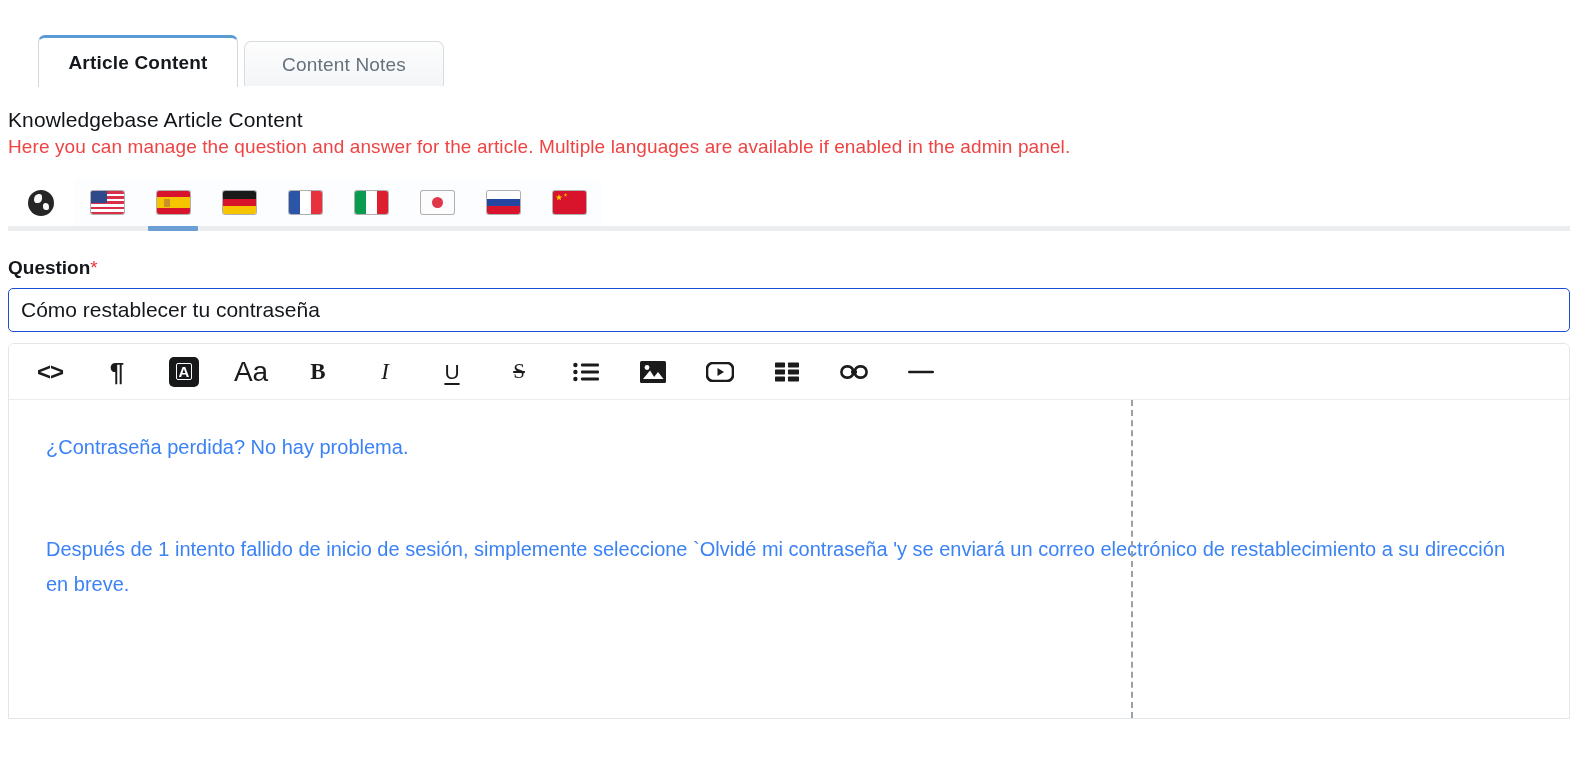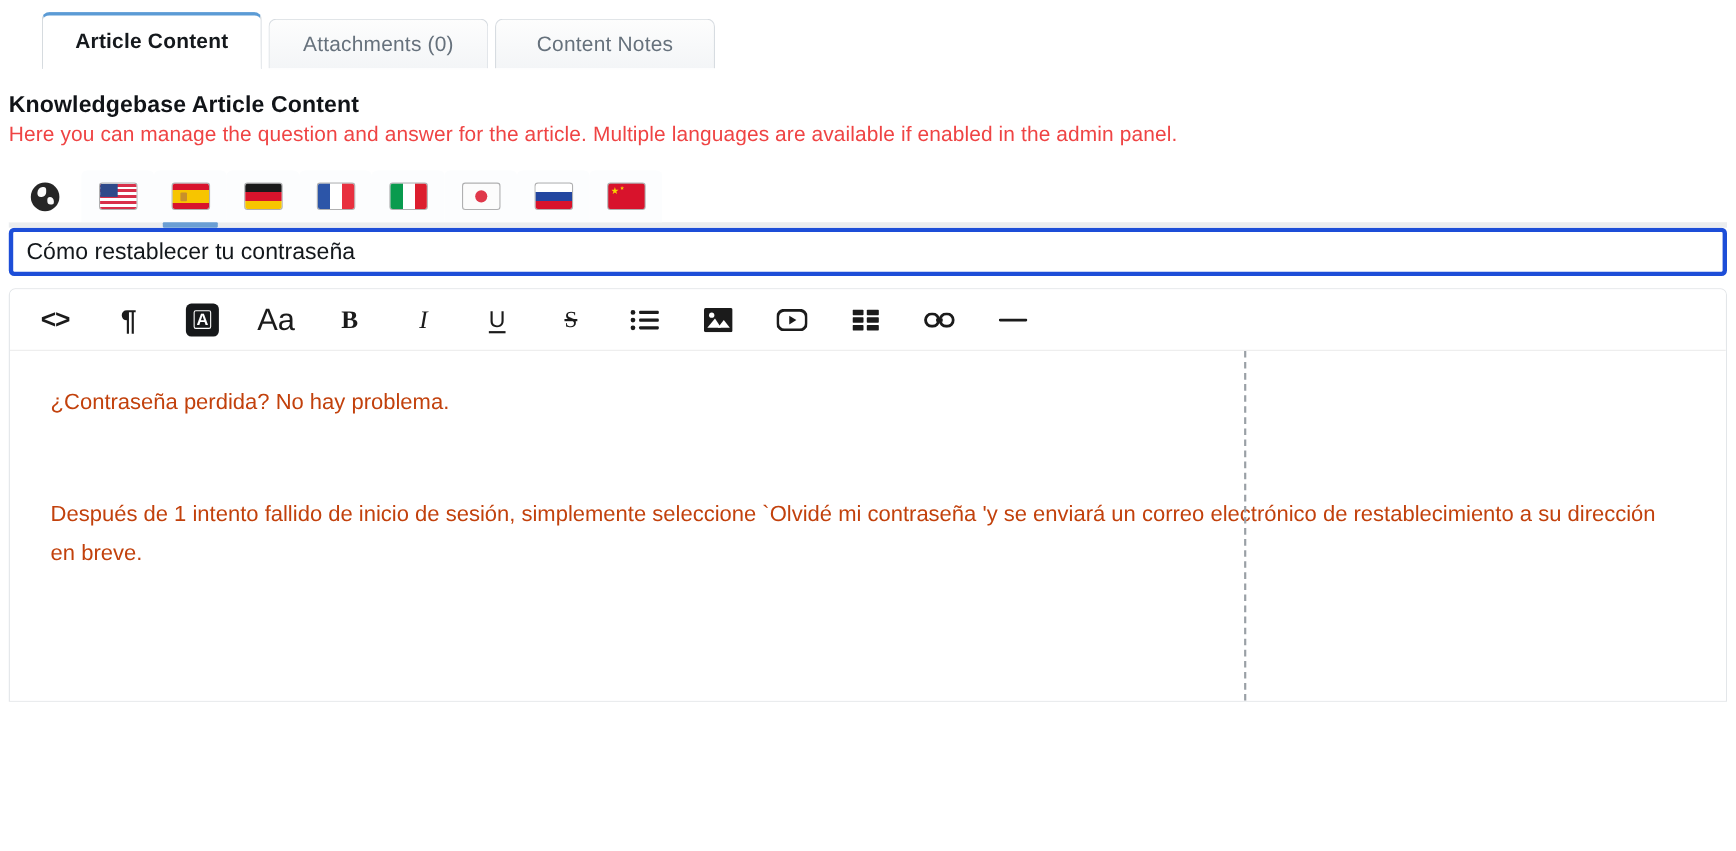--- a/index.html
+++ b/index.html
@@ -12,20 +12,21 @@
   }
 
   
   .tabstrip {
     position: relative;
     height: 63px;
     background: #ffffff;
     display: flex;
     align-items: flex-end;
     padding-left: 38px;
+    margin-top: 24px;
   }
   .tabstrip::after {
     content: "";
     position: absolute;
     left: 0; right: 0; bottom: 0;
     height: 1px;
     background: #ffffff;
   }
   .tab {
     position: relative;
@@ -60,21 +61,21 @@
     left: 0; right: 0; bottom: -2px;
     height: 3px;
     background: #ffffff;
   }
 
   
   .page { padding: 0 8px; }
 
   .section-title {
     font-size: 21px;
-    font-weight: bold;
+    font-weight: normal;
     color: #111418;
     margin: 21px 0 0 0;
     letter-spacing: .1px;
   }
   .section-desc {
     font-size: 19px;
     color: #ef4444;
     margin: 4px 0 0 0;
     letter-spacing: .1px;
   }
@@ -173,21 +174,21 @@
 
   .text-input {
     display: block;
     width: 100%;
     height: 44px;
     padding: 12px 12px;
     font-size: 21px;
     font-family: "Liberation Sans", sans-serif;
     color: #14181c;
     background: #ffffff;
-    border: 4px solid #1d4ed8;
+    border: 1px solid #1d4ed8;
     border-radius: 5px;
     outline: none;
   }
 
   
   .editor {
     margin-top: 11px;
     border: 1px solid #e3e6e9;
     border-radius: 6px 6px 0 0;
     background: #ffffff;
@@ -236,21 +237,21 @@
     padding: 0 2px;
     line-height: 1.05;
     font-size: 15px;
   }
 
   .editor-body {
     position: relative;
     height: 318px;
     padding: 30px 40px 0 37px;
     font-size: 20px;
-    color: #c2410c;
+    color: #3b82f6;
     line-height: 1.78;
     background: #ffffff;
   }
   .editor-body p { margin: 0; }
   .editor-body .gap { height: 66px; }
   .guide {
     position: absolute;
     top: 0; bottom: 0;
     left: 1122px;
     width: 0;
@@ -258,23 +259,20 @@
   }
 </style>
 </head>
 <body>
 
 <div class="tabstrip">
   <div class="tab active">
     <span>Article Content</span>
   </div>
   <div class="tab">
-    <span>Attachments (0)</span>
-  </div>
-  <div class="tab">
     <span>Content Notes</span>
   </div>
 </div>
 
 <div class="page">
 
   <div class="section-title">Knowledgebase Article Content</div>
   <div class="section-desc">Here you can manage the question and answer for the article. Multiple languages are available if enabled in the admin panel.</div>
 
   <div class="lang-bar">
@@ -300,20 +298,23 @@
       <span class="flag f-jp"></span>
     </div>
     <div class="lang-tab">
       <span class="flag f-ru"></span>
     </div>
     <div class="lang-tab">
       <span class="flag f-cn"></span>
     </div>
   </div>
 
+  <div class="field-label">
+    <span>Question</span><span class="req">*</span>
+  </div>
   <input class="text-input" type="text" value="Cómo restablecer tu contraseña" style="">
 
 
   <div class="editor">
 
     <div class="editor-toolbar">
 
       <div class="tool code">
         <span>&lt;&gt;</span>
       </div>

